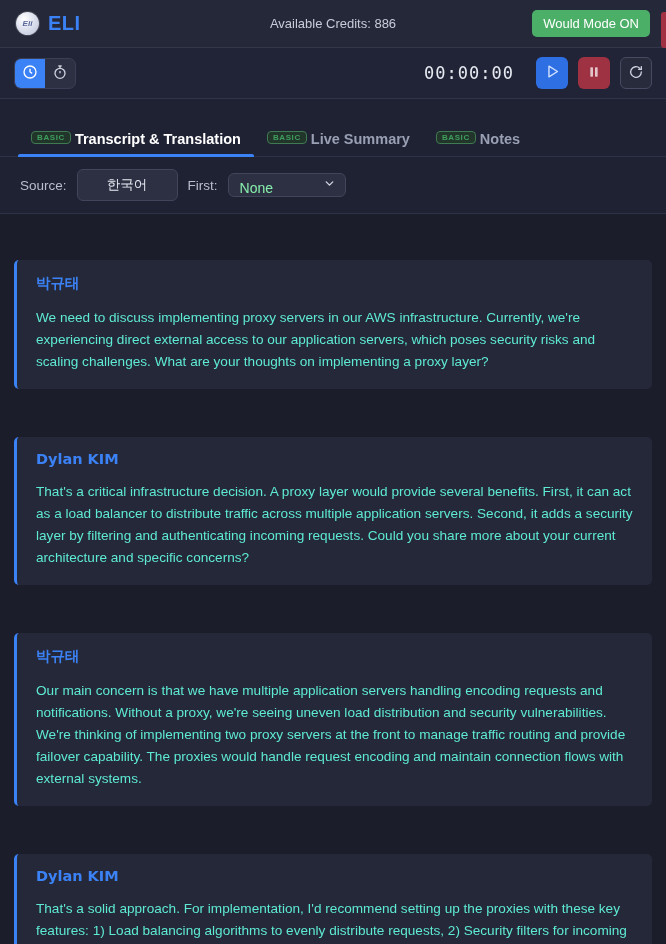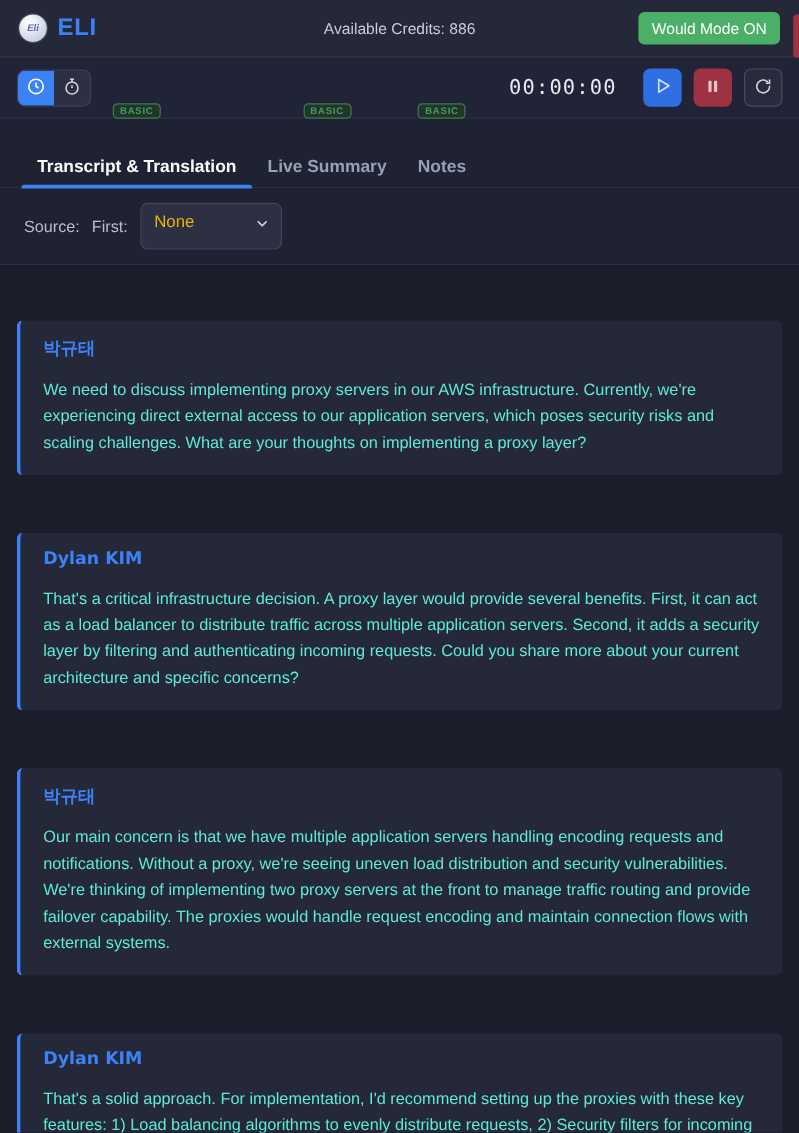--- a/index.html
+++ b/index.html
@@ -115,32 +115,32 @@
     align-items: flex-end;
     padding: 0 18px;
     height: 58px;
     gap: 0;
     flex: 0 0 auto;
   }
   .tab {
     position: relative;
     padding: 0 13px 9px 13px;
     background: none; border: none; cursor: pointer;
-    display: flex; flex-direction: column; align-items: center; gap: 4px;
+    display: flex; flex-direction: row; align-items: flex-start; gap: 4px;
   }
   .tab .badge {
     font-size: 8px; font-weight: bold; letter-spacing: .6px;
     color: #3f9e5d;
     border: 1px solid #3f7a52;
     border-radius: 4px;
     padding: 1px 5px;
     background: #22352a;
   }
   .tab .tab-label {
-    font-size: 14.5px; color: #9aa0b4; font-weight: bold; white-space: nowrap; margin-top: 28px;
+    font-size: 14.5px; color: #9aa0b4; font-weight: bold; white-space: nowrap;
   }
   .tab.active .tab-label { color: #ffffff; }
   .tab.active::after {
     content: ""; position: absolute; left: 0; right: 0; bottom: -1px;
     height: 3px; background: #3b82f6; border-radius: 2px 2px 0 0;
   }
 
   
   .langbar {
     background: #1f2233;
@@ -158,23 +158,23 @@
     font-size: 13.5px;
     padding: 6px 10px;
     width: 101px;
     text-align: center;
     font-family: "DejaVu Sans", sans-serif;
   }
   .lang-select {
     background: #2d3042;
     border: 1px solid #414559;
     border-radius: 6px;
-    color: #eab308;
+    color: #86efac;
     font-size: 14px;
-    padding: 6px 28px 15px 11px;
+    padding: 6px 28px 0 11px;
     width: 118px;
     appearance: none;
     cursor: pointer;
     position: relative;
   }
   .select-wrap { position: relative; display: inline-block; }
   .select-wrap .chev {
     position: absolute; right: 10px; top: 50%; transform: translateY(-50%);
     pointer-events: none; color: #cfd3e0;
   }
@@ -285,20 +285,21 @@
       <span class="tab-label">Live Summary</span>
     </button>
     <button class="tab">
       <span class="badge">BASIC</span>
       <span class="tab-label">Notes</span>
     </button>
   </div>
 
   <div class="langbar">
     <span class="lang-label">Source:</span>
+    <div class="lang-box">한국어</div>
     <span class="lang-label">First:</span>
     <span class="select-wrap">
       <div class="lang-select">None</div>
       <span class="chev">
         <svg width="13" height="13" viewBox="0 0 24 24" fill="none" stroke="currentColor" stroke-width="2.6" stroke-linecap="round" stroke-linejoin="round">
           <path d="M6 9l6 6 6-6"></path>
         </svg>
       </span>
     </span>
   </div>

